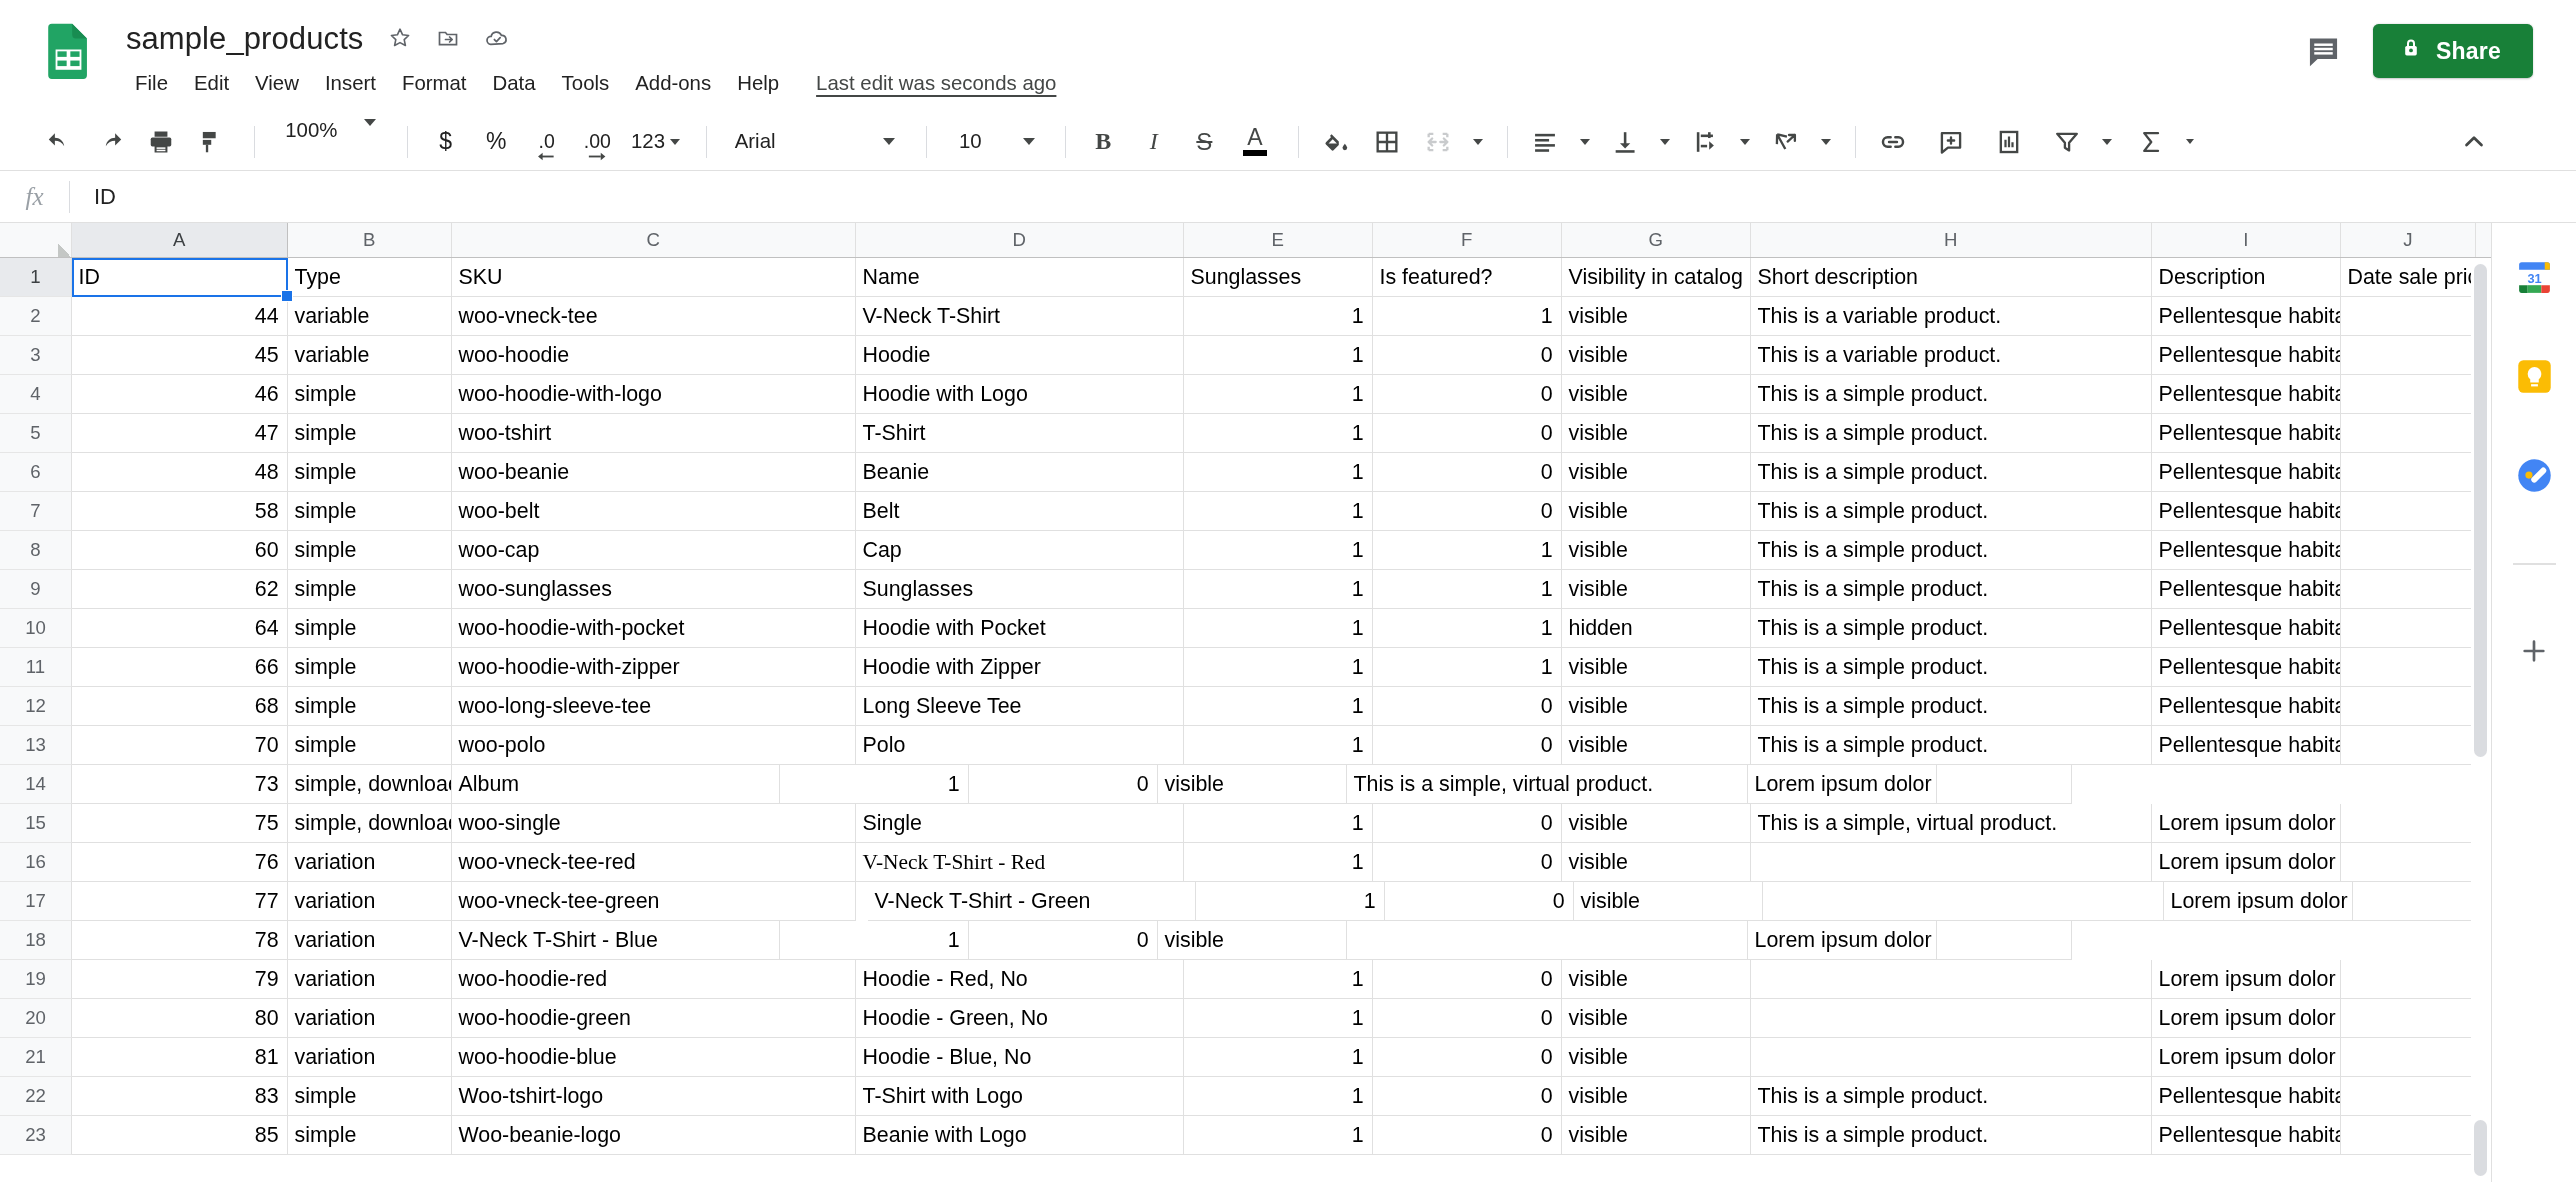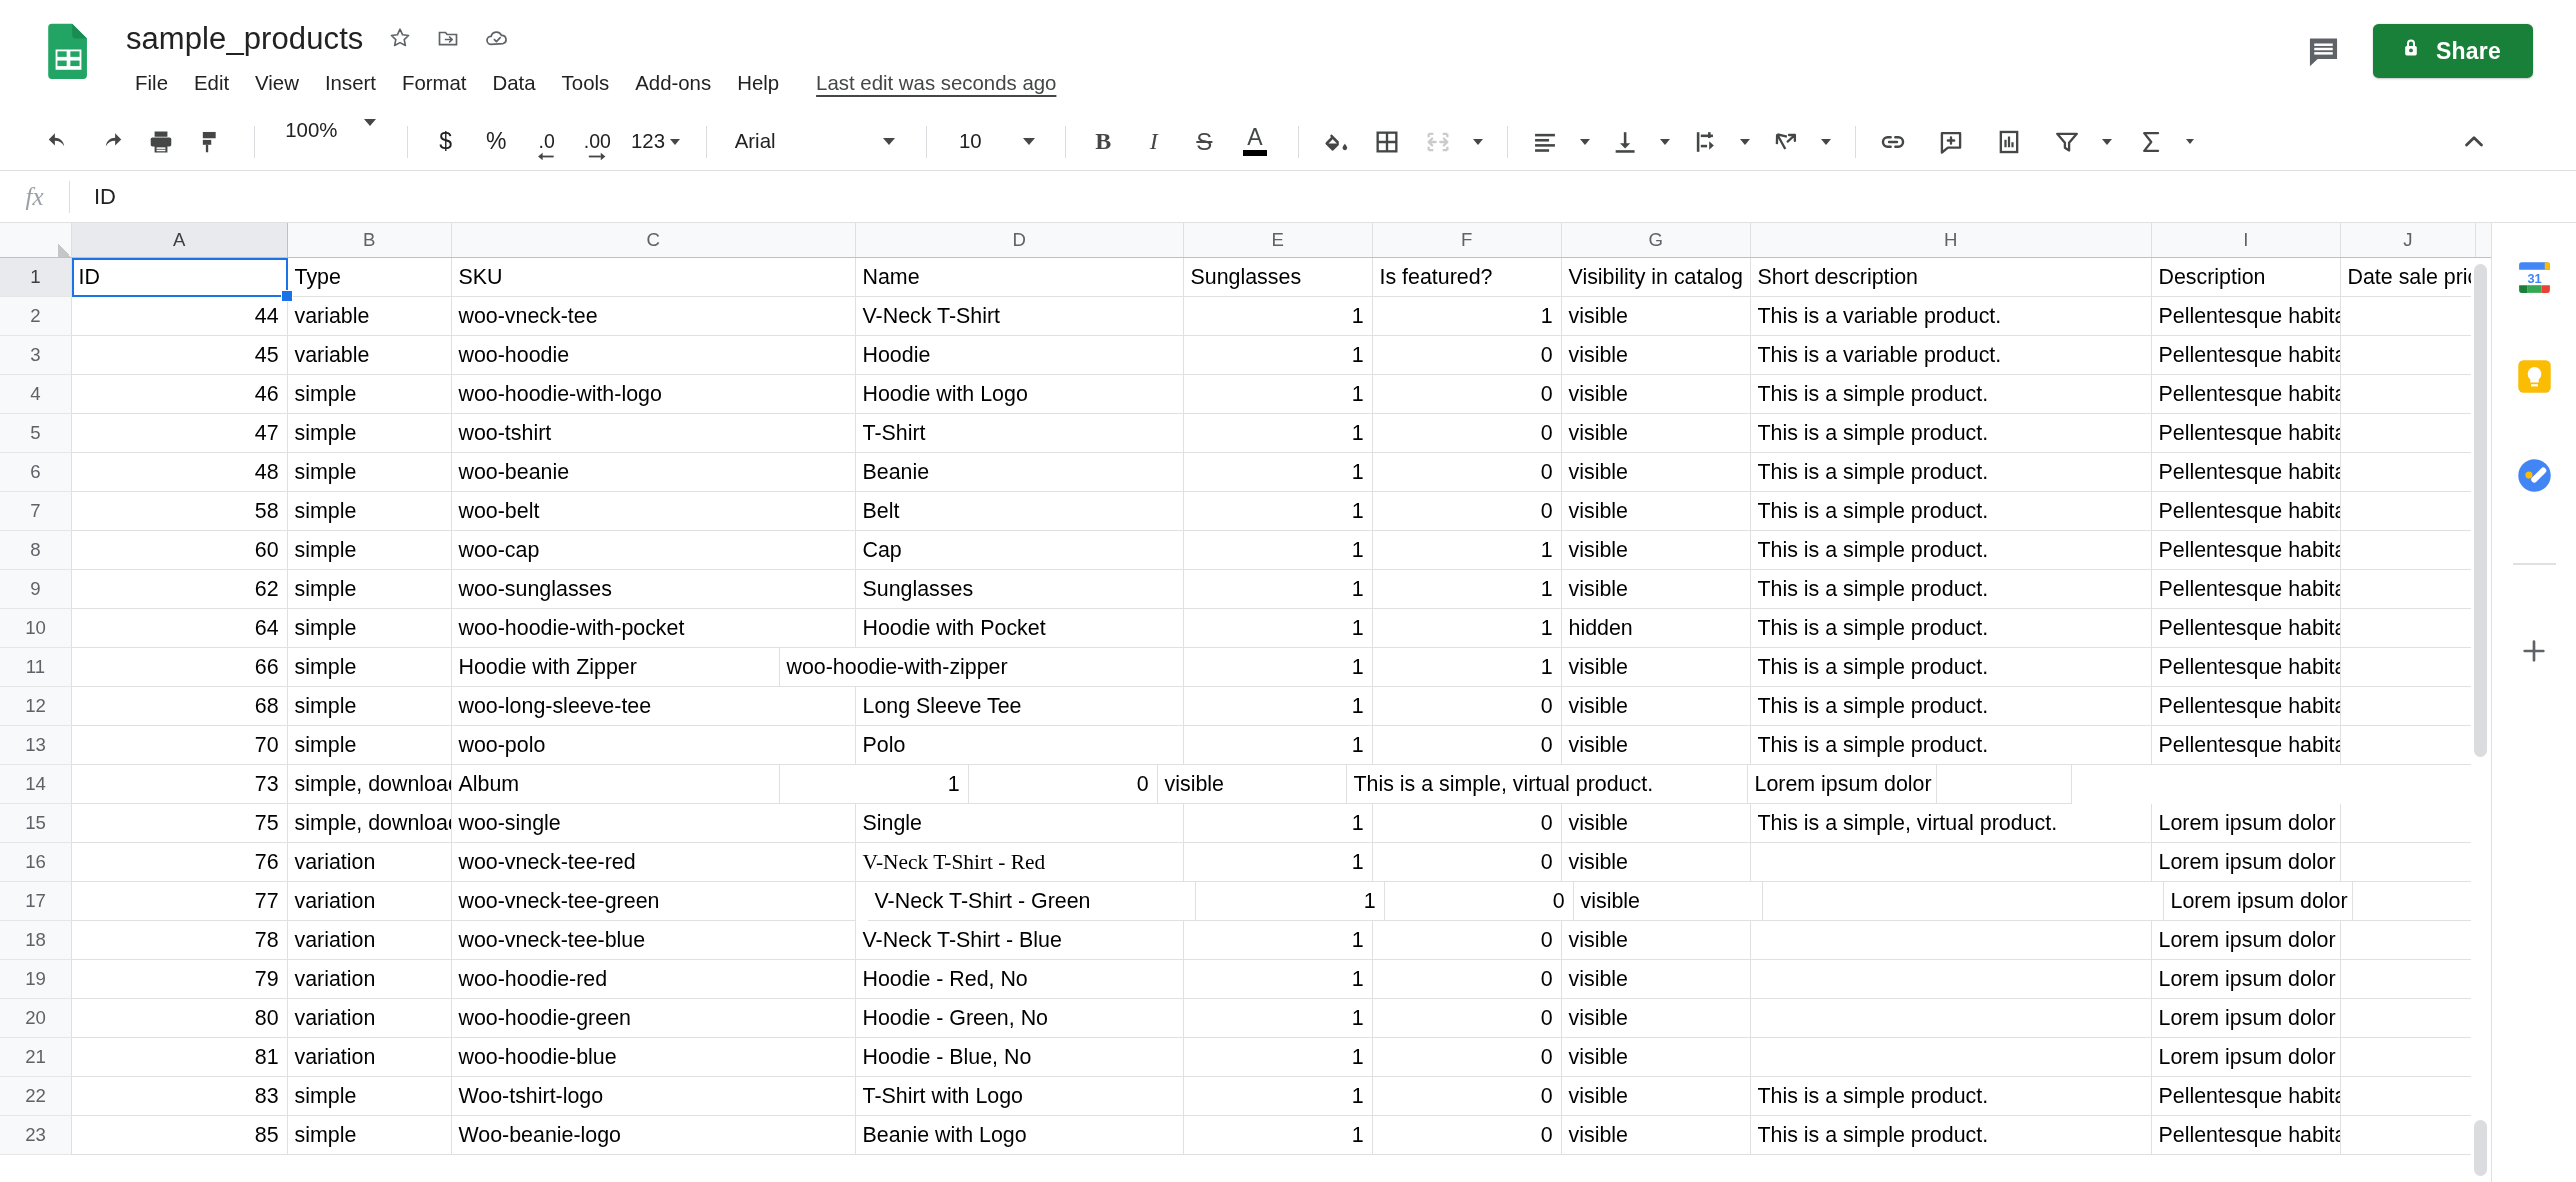--- a/index.html
+++ b/index.html
@@ -606,22 +606,22 @@
           <div class="cell num" style="width: 189px; flex: 0 0 189px;">1</div>
           <div class="cell" style="width: 189px; flex: 0 0 189px;">hidden</div>
           <div class="cell" style="width: 401px; flex: 0 0 401px;">This is a simple product.</div>
           <div class="cell" style="width: 189px; flex: 0 0 189px;">Pellentesque habitant morbi tristique</div>
           <div class="cell" style="width: 135px; flex: 0 0 135px;"></div>
         </div>
         <div class="row">
           <div class="rowhead">11</div>
           <div class="cell num" style="width: 216px; flex: 0 0 216px;">66</div>
           <div class="cell" style="width: 164px; flex: 0 0 164px;">simple</div>
+          <div class="cell" style="width: 404px; flex: 0 0 404px;">woo-hoodie-with-zipper</div>
           <div class="cell" style="width: 328px; flex: 0 0 328px;">Hoodie with Zipper</div>
-          <div class="cell" style="width: 404px; flex: 0 0 404px;">woo-hoodie-with-zipper</div>
           <div class="cell num" style="width: 189px; flex: 0 0 189px;">1</div>
           <div class="cell num" style="width: 189px; flex: 0 0 189px;">1</div>
           <div class="cell" style="width: 189px; flex: 0 0 189px;">visible</div>
           <div class="cell" style="width: 401px; flex: 0 0 401px;">This is a simple product.</div>
           <div class="cell" style="width: 189px; flex: 0 0 189px;">Pellentesque habitant morbi tristique</div>
           <div class="cell" style="width: 135px; flex: 0 0 135px;"></div>
         </div>
         <div class="row">
           <div class="rowhead">12</div>
           <div class="cell num" style="width: 216px; flex: 0 0 216px;">68</div>
@@ -696,21 +696,20 @@
           <div class="cell num" style="width: 189px; flex: 0 0 189px;">0</div>
           <div class="cell" style="width: 189px; flex: 0 0 189px;">visible</div>
           <div class="cell" style="width: 401px; flex: 0 0 401px;"></div>
           <div class="cell" style="width: 189px; flex: 0 0 189px;">Lorem ipsum dolor sit amet</div>
           <div class="cell" style="width: 135px; flex: 0 0 135px;"></div>
         </div>
         <div class="row">
           <div class="rowhead">18</div>
           <div class="cell num" style="width: 216px; flex: 0 0 216px;">78</div>
           <div class="cell" style="width: 164px; flex: 0 0 164px;">variation</div>
-          <div class="cell" style="width: 404px; flex: 0 0 404px;">woo-vneck-tee-blue</div>
           <div class="cell" style="width: 328px; flex: 0 0 328px;">V-Neck T-Shirt - Blue</div>
           <div class="cell num" style="width: 189px; flex: 0 0 189px;">1</div>
           <div class="cell num" style="width: 189px; flex: 0 0 189px;">0</div>
           <div class="cell" style="width: 189px; flex: 0 0 189px;">visible</div>
           <div class="cell" style="width: 401px; flex: 0 0 401px;"></div>
           <div class="cell" style="width: 189px; flex: 0 0 189px;">Lorem ipsum dolor sit amet</div>
           <div class="cell" style="width: 135px; flex: 0 0 135px;"></div>
         </div>
         <div class="row">
           <div class="rowhead">19</div>

